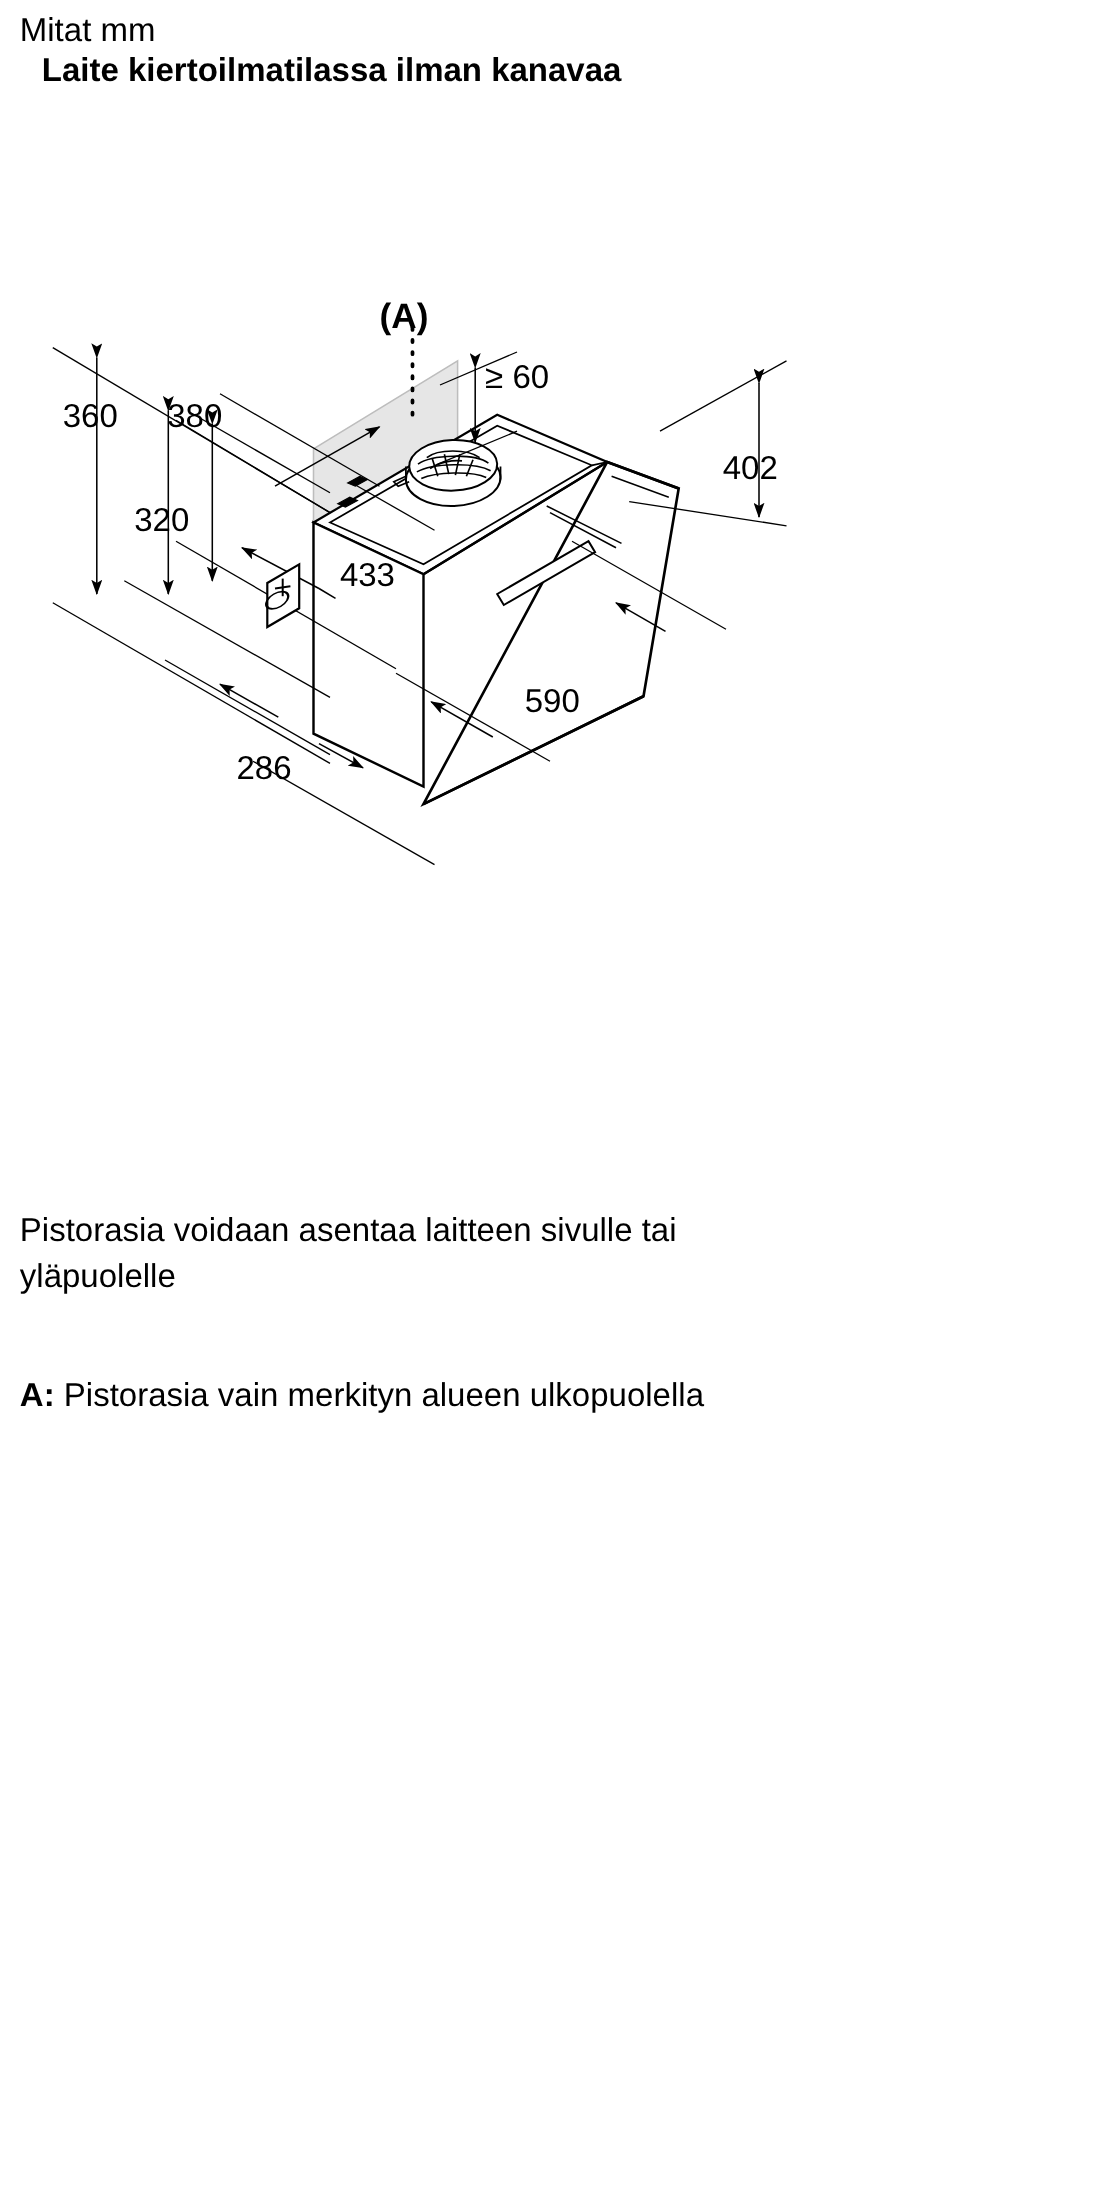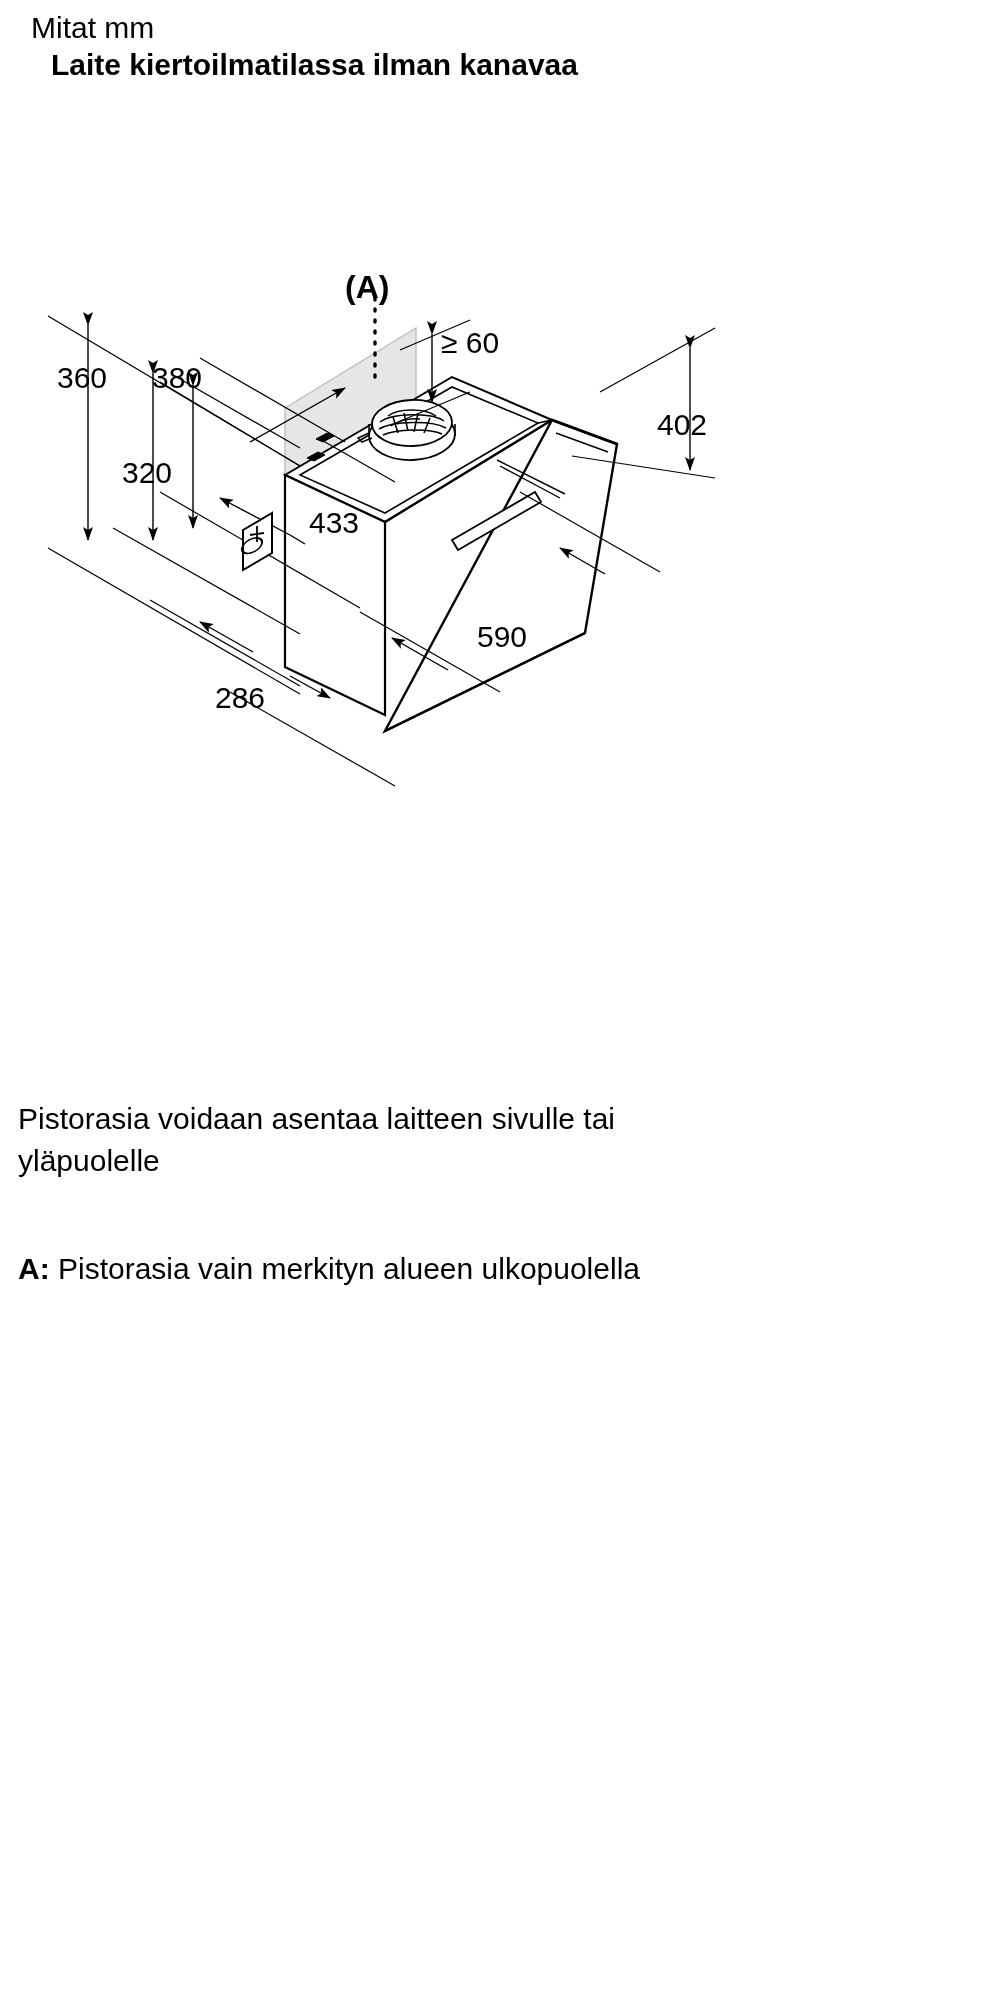--- a/index.html
+++ b/index.html
@@ -17,21 +17,21 @@
   }
   .page {
     position: relative;
     width: 1000px;
     height: 2000px;
   }
 
   
   .header {
     position: absolute;
-    left: 31px;
+    left: 18px;
     top: 10px;
     width: 940px;
   }
   .header-line1 {
     font-size: 30px;
     font-weight: normal;
     line-height: 36px;
     letter-spacing: 0px;
     white-space: nowrap;
   }

